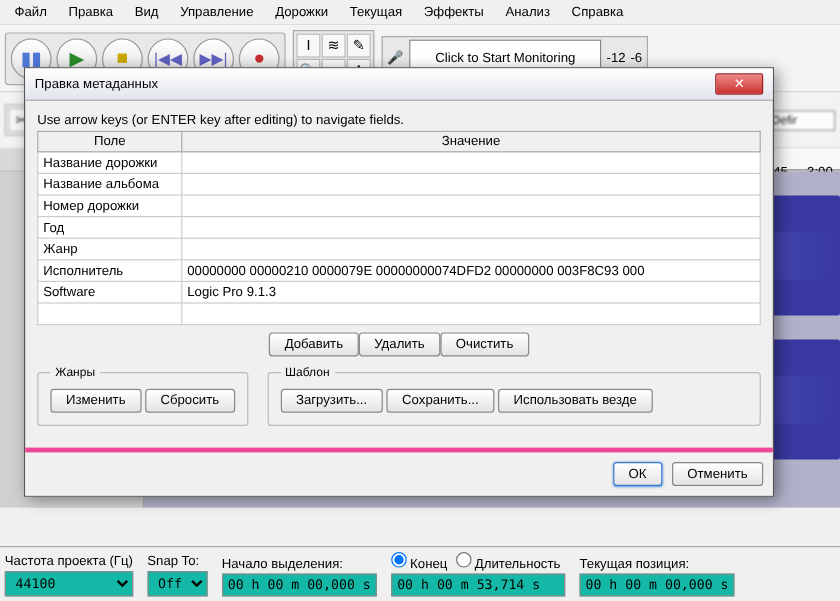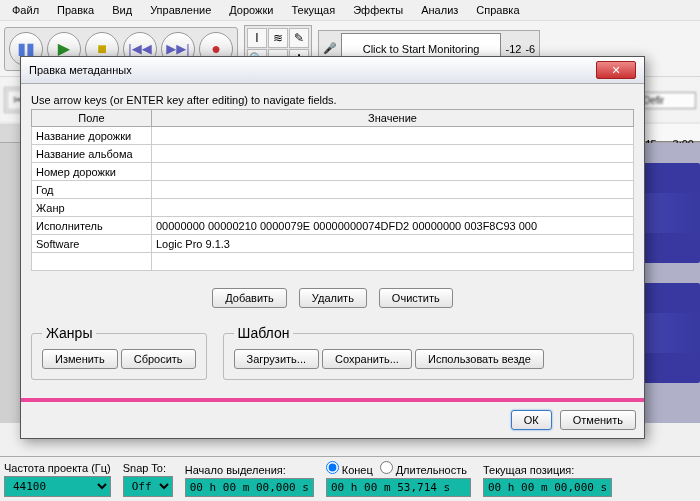--- a/index.html
+++ b/index.html
@@ -37,26 +37,26 @@
 
 .dialog{position:absolute;left:20px;top:56px;width:625px;background:#f0f0f0;border:1px solid #555;box-shadow:3px 3px 12px rgba(0,0,0,.4)}
 .dlg-title{background:linear-gradient(#fff,#e0e4ec);border-bottom:1px solid #aaa;padding:4px 8px;display:flex;align-items:center;justify-content:space-between;font-size:11px}
 .dlg-close{background:linear-gradient(#e88,#c33);color:#fff;width:40px;height:18px;border-radius:2px;text-align:center;line-height:16px;font-size:11px;cursor:pointer;border:1px solid #a02020}
 .dlg-body{padding:10px}
 .dlg-hint{margin-bottom:3px}
 .meta-table{width:100%;border-collapse:collapse;background:#fff;border:1px solid #888}
 .meta-table th{background:#f0f0f0;border:1px solid #aaa;padding:2px;font-weight:normal;text-align:center}
 .meta-table td{border:1px solid #ccc;padding:2px 4px;height:18px;white-space:nowrap;overflow:hidden}
 .meta-table td.selected{background:#3858a8;color:#fff}
-.dlg-btn-row{display:flex;justify-content:center;gap:12px;margin:17px 0}
+.dlg-btn-row{display:flex;justify-content:center;margin:6px 0}
 .btn{background:linear-gradient(#fff,#e4e4e4);border:1px solid #888;border-radius:3px;padding:3px 12px;cursor:pointer;font-size:11px}
 .btn.primary{border:1px solid #3878c8;box-shadow:0 0 2px #5898e8}
 .fieldsets{display:flex;gap:16px;margin:8px 0}
 fieldset{border:1px solid #bbb;padding:8px 10px 10px;border-radius:3px}
-fieldset legend{padding:0 4px;font-size:14px}
+fieldset legend{padding:0 4px;font-size:10px}
 .dlg-footer{display:flex;justify-content:flex-end;gap:8px;padding:8px;border-top:4px solid #ec4899;background:#f0f0f0}
 </style>
 </head>
 <body>
 
 <div class="menubar">
   <span>Файл</span>
   <span>Правка</span>
   <span>Вид</span>
   <span>Управление</span>

